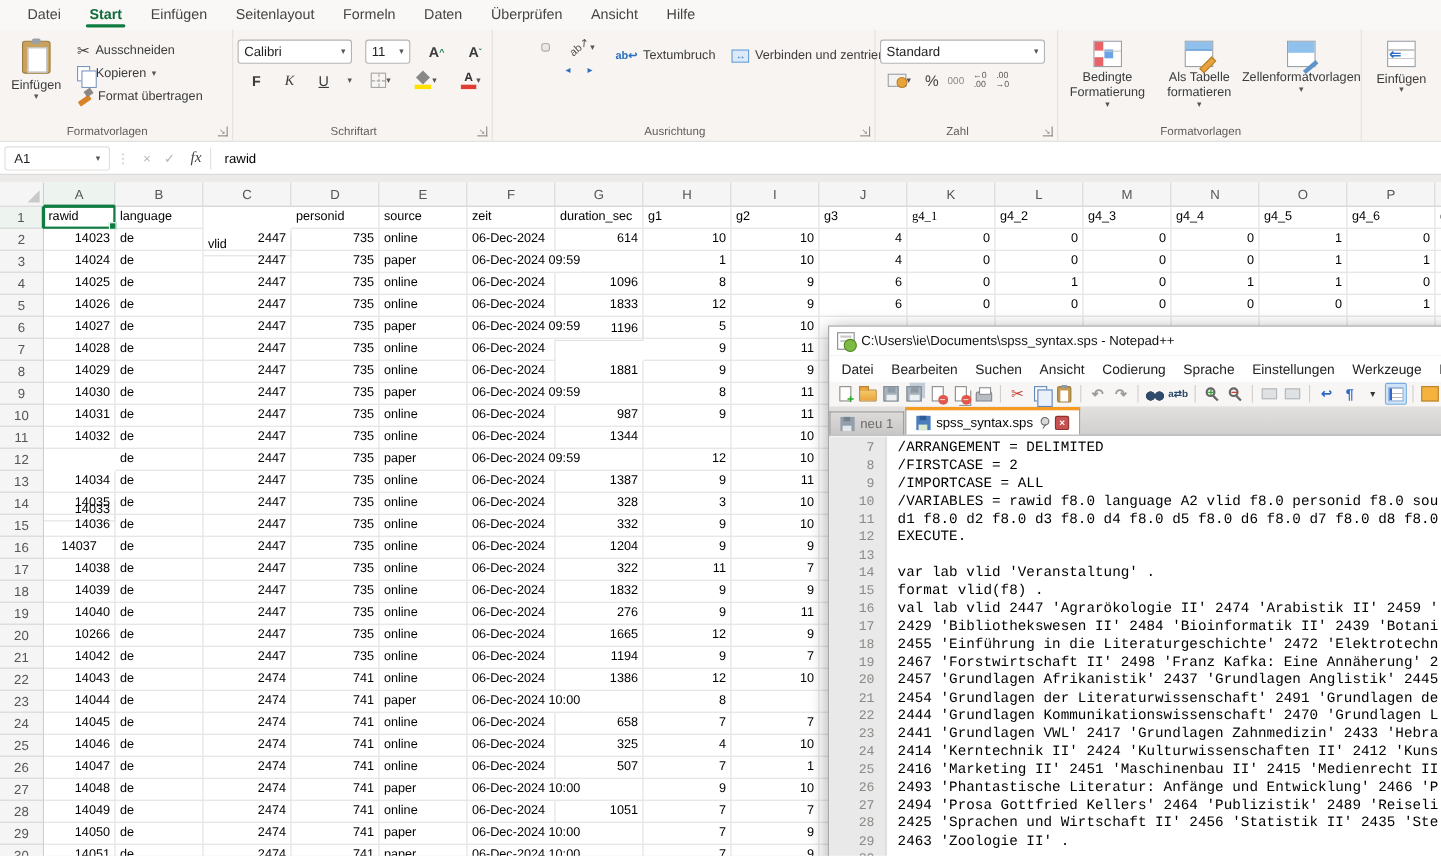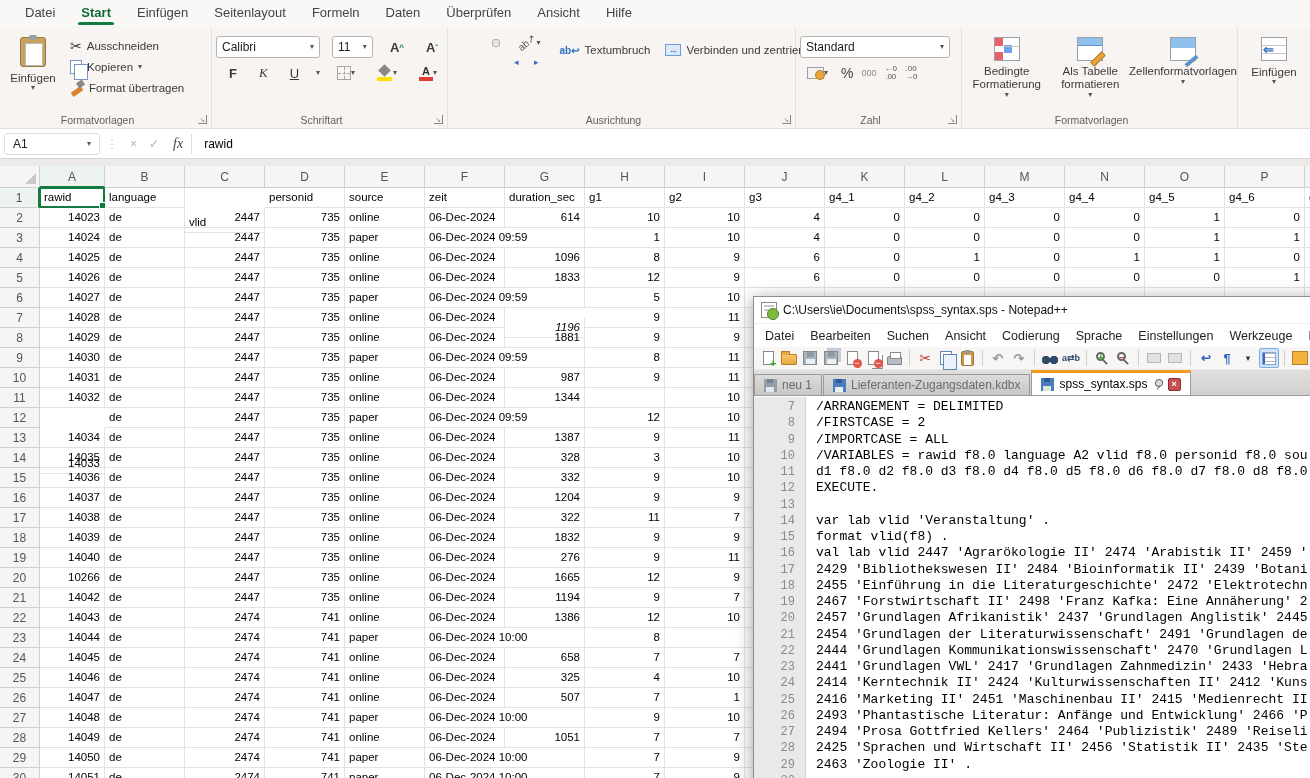--- a/index.html
+++ b/index.html
@@ -443,21 +443,21 @@
         <div class="cell" style="left: 40px; top: 22px; width: 65px; height: 20px; line-height: 19px;">rawid</div>
         <div class="cell" style="left: 105px; top: 22px; width: 80px; height: 20px; line-height: 19px;">language</div>
         <div class="cell" style="left: 185px; top: 22px; width: 80px; height: 20px; line-height: 19px; margin-top: 25px;">vlid</div>
         <div class="cell" style="left: 265px; top: 22px; width: 80px; height: 20px; line-height: 19px;">personid</div>
         <div class="cell" style="left: 345px; top: 22px; width: 80px; height: 20px; line-height: 19px;">source</div>
         <div class="cell" style="left: 425px; top: 22px; width: 80px; height: 20px; line-height: 19px;">zeit</div>
         <div class="cell" style="left: 505px; top: 22px; width: 80px; height: 20px; line-height: 19px;">duration_sec</div>
         <div class="cell" style="left: 585px; top: 22px; width: 80px; height: 20px; line-height: 19px;">g1</div>
         <div class="cell" style="left: 665px; top: 22px; width: 80px; height: 20px; line-height: 19px;">g2</div>
         <div class="cell" style="left: 745px; top: 22px; width: 80px; height: 20px; line-height: 19px;">g3</div>
-        <div class="cell" style="left: 825px; top: 22px; width: 80px; height: 20px; line-height: 19px;">g4_1</div>
+        <div class="cell" style="left: 825px; top: 22px; width: 80px; height: 20px; line-height: 19px; font-family: Liberation Serif, serif;">g4_1</div>
         <div class="cell" style="left: 905px; top: 22px; width: 80px; height: 20px; line-height: 19px;">g4_2</div>
         <div class="cell" style="left: 985px; top: 22px; width: 80px; height: 20px; line-height: 19px;">g4_3</div>
         <div class="cell" style="left: 1065px; top: 22px; width: 80px; height: 20px; line-height: 19px;">g4_4</div>
         <div class="cell" style="left: 1145px; top: 22px; width: 80px; height: 20px; line-height: 19px;">g4_5</div>
         <div class="cell" style="left: 1225px; top: 22px; width: 80px; height: 20px; line-height: 19px;">g4_6</div>
         <div class="cell ovf" style="left: 1305px; top: 22px; width: 80px; height: 20px; line-height: 19px;">g4_7</div>
         <div class="rh" style="top: 42px; height: 20px; line-height: 20px;">2</div>
         <div class="cell num" style="left: 40px; top: 42px; width: 65px; height: 20px; line-height: 19px;">14023</div>
         <div class="cell" style="left: 105px; top: 42px; width: 80px; height: 20px; line-height: 19px;">de</div>
         <div class="cell num" style="left: 185px; top: 42px; width: 80px; height: 20px; line-height: 19px;">2447</div>
@@ -547,21 +547,21 @@
         <div class="cell" style="left: 1145px; top: 122px; width: 80px; height: 20px; line-height: 19px;"></div>
         <div class="cell" style="left: 1225px; top: 122px; width: 80px; height: 20px; line-height: 19px;"></div>
         <div class="cell" style="left: 1305px; top: 122px; width: 80px; height: 20px; line-height: 19px;"></div>
         <div class="rh" style="top: 142px; height: 20px; line-height: 20px;">7</div>
         <div class="cell num" style="left: 40px; top: 142px; width: 65px; height: 20px; line-height: 19px;">14028</div>
         <div class="cell" style="left: 105px; top: 142px; width: 80px; height: 20px; line-height: 19px;">de</div>
         <div class="cell num" style="left: 185px; top: 142px; width: 80px; height: 20px; line-height: 19px;">2447</div>
         <div class="cell num" style="left: 265px; top: 142px; width: 80px; height: 20px; line-height: 19px;">735</div>
         <div class="cell" style="left: 345px; top: 142px; width: 80px; height: 20px; line-height: 19px;">online</div>
         <div class="cell" style="left: 425px; top: 142px; width: 80px; height: 20px; line-height: 19px;">06-Dec-2024</div>
-        <div class="cell num" style="left: 505px; top: 152px; width: 80px; height: 20px; line-height: 19px; font-style: italic;">1196</div>
+        <div class="cell num" style="left: 505px; top: 124px; width: 80px; height: 20px; line-height: 19px;">1196</div>
         <div class="cell num" style="left: 585px; top: 142px; width: 80px; height: 20px; line-height: 19px;">9</div>
         <div class="cell num" style="left: 665px; top: 142px; width: 80px; height: 20px; line-height: 19px;">11</div>
         <div class="cell" style="left: 745px; top: 142px; width: 80px; height: 20px; line-height: 19px;"></div>
         <div class="cell" style="left: 825px; top: 142px; width: 80px; height: 20px; line-height: 19px;"></div>
         <div class="cell" style="left: 905px; top: 142px; width: 80px; height: 20px; line-height: 19px;"></div>
         <div class="cell" style="left: 985px; top: 142px; width: 80px; height: 20px; line-height: 19px;"></div>
         <div class="cell" style="left: 1065px; top: 142px; width: 80px; height: 20px; line-height: 19px;"></div>
         <div class="cell" style="left: 1145px; top: 142px; width: 80px; height: 20px; line-height: 19px;"></div>
         <div class="cell" style="left: 1225px; top: 142px; width: 80px; height: 20px; line-height: 19px;"></div>
         <div class="cell" style="left: 1305px; top: 142px; width: 80px; height: 20px; line-height: 19px;"></div>
@@ -703,21 +703,21 @@
         <div class="cell num" style="left: 665px; top: 302px; width: 80px; height: 20px; line-height: 19px;">10</div>
         <div class="cell" style="left: 745px; top: 302px; width: 80px; height: 20px; line-height: 19px;"></div>
         <div class="cell" style="left: 825px; top: 302px; width: 80px; height: 20px; line-height: 19px;"></div>
         <div class="cell" style="left: 905px; top: 302px; width: 80px; height: 20px; line-height: 19px;"></div>
         <div class="cell" style="left: 985px; top: 302px; width: 80px; height: 20px; line-height: 19px;"></div>
         <div class="cell" style="left: 1065px; top: 302px; width: 80px; height: 20px; line-height: 19px;"></div>
         <div class="cell" style="left: 1145px; top: 302px; width: 80px; height: 20px; line-height: 19px;"></div>
         <div class="cell" style="left: 1225px; top: 302px; width: 80px; height: 20px; line-height: 19px;"></div>
         <div class="cell" style="left: 1305px; top: 302px; width: 80px; height: 20px; line-height: 19px;"></div>
         <div class="rh" style="top: 322px; height: 20px; line-height: 20px;">16</div>
-        <div class="cell num" style="left: 40px; top: 322px; width: 65px; height: 20px; line-height: 19px;">14037</div>
+        <div class="cell num" style="left: 40px; top: 322px; width: 65px; height: 20px; line-height: 19px; text-align: center;">14037</div>
         <div class="cell" style="left: 105px; top: 322px; width: 80px; height: 20px; line-height: 19px;">de</div>
         <div class="cell num" style="left: 185px; top: 322px; width: 80px; height: 20px; line-height: 19px;">2447</div>
         <div class="cell num" style="left: 265px; top: 322px; width: 80px; height: 20px; line-height: 19px;">735</div>
         <div class="cell" style="left: 345px; top: 322px; width: 80px; height: 20px; line-height: 19px;">online</div>
         <div class="cell" style="left: 425px; top: 322px; width: 80px; height: 20px; line-height: 19px;">06-Dec-2024</div>
         <div class="cell num" style="left: 505px; top: 322px; width: 80px; height: 20px; line-height: 19px;">1204</div>
         <div class="cell num" style="left: 585px; top: 322px; width: 80px; height: 20px; line-height: 19px;">9</div>
         <div class="cell num" style="left: 665px; top: 322px; width: 80px; height: 20px; line-height: 19px;">9</div>
         <div class="cell" style="left: 745px; top: 322px; width: 80px; height: 20px; line-height: 19px;"></div>
         <div class="cell" style="left: 825px; top: 322px; width: 80px; height: 20px; line-height: 19px;"></div>
@@ -1075,24 +1075,20 @@
         <span class="tsep"></span>
         <span class="tbtn">
           <span class="tbi fnlist"></span>
         </span>
       </div>
     <div id="npp-tabbar">
         <div class="ntab">
           <span class="fl gray"></span>
           <span>neu 1</span>
         </div>
-        <div class="ntab">
-          <span class="fl"></span>
-          <span>Lieferanten-Zugangsdaten.kdbx</span>
-        </div>
         <div class="ntab active">
           <span class="fl saved"></span>
           <span>spss_syntax.sps</span>
           <span class="pin"></span>
           <span class="tabclose">×</span>
         </div>
       </div>
     <div id="npp-editor">
       <div id="gutter">
           <span class="lnum">7</span>

